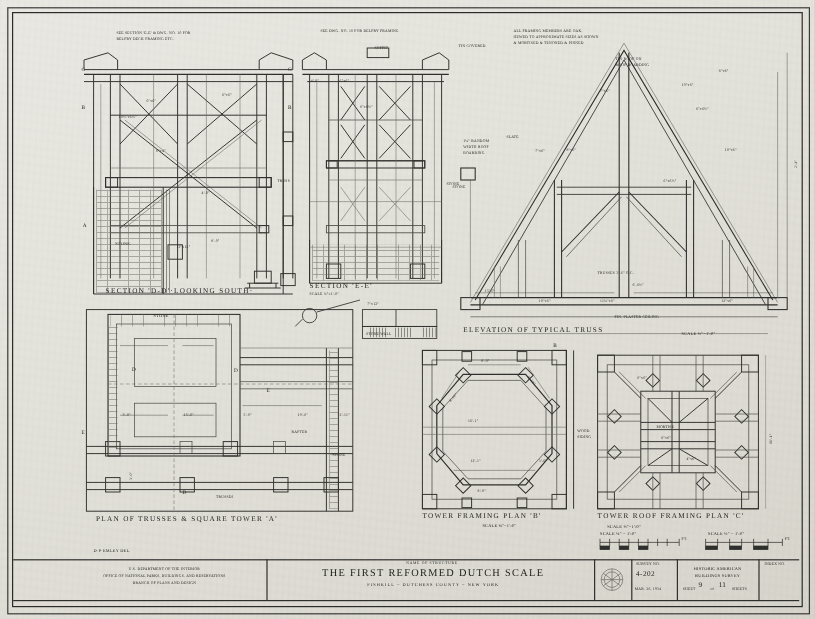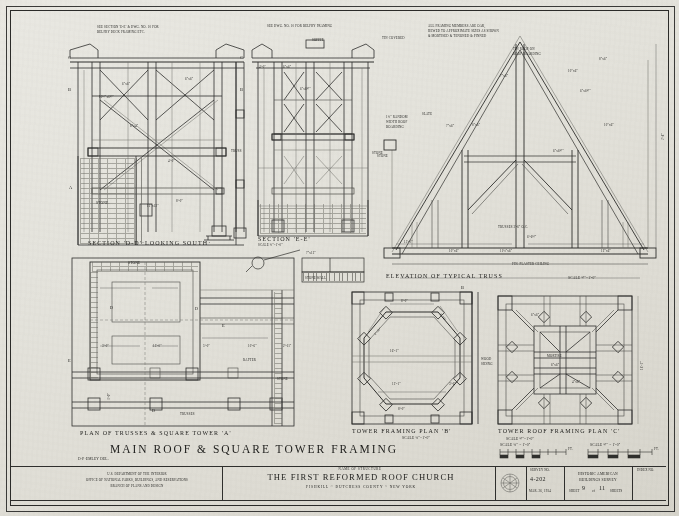--- a/index.html
+++ b/index.html
@@ -435,21 +435,20 @@
     <div class="t tiny" style="left:531px;top:314px;">6"x6"</div>
     <div class="t tiny" style="left:547px;top:355px;">MORTISE</div>
     <div class="t tiny" style="left:551px;top:364px;">6"x6"</div>
     <div class="t tiny" style="left:572px;top:381px;">4"x6"</div>
     <div class="t tiny rot" style="left:641px;top:370px;transform:rotate(-90deg);">16'-1"</div>
 
     <div class="t md sp" style="left:498px;top:428px;">TOWER ROOF FRAMING PLAN 'C'</div>
     <div class="t tiny2" style="left:506px;top:437px;">SCALE ½"=1'-0"</div>
   </div>
 
-  <div class="t xl sp2" style="left:110px;top:443px;">MAIN ROOF &amp; SQUARE TOWER FRAMING</div>
   <div class="t tiny2" style="left:78px;top:457px;">D·P·EMLEY DEL.</div>
 
   <div>
     <svg width="679" height="516">
       <g stroke="#2f2f2d" stroke-width="0.6" fill="none">
         <path d="M500 452 L566 452"></path>
         <path d="M500 449 L500 455 M508 449 L508 455 M516 449 L516 455 M524 449 L524 455 M532 449 L532 455 M540 449 L540 455 M548 449 L548 455 M556 449 L556 455 M566 449 L566 455"></path>
         <rect x="500" y="455" width="8" height="3" fill="#2f2f2d"></rect>
         <rect x="516" y="455" width="8" height="3" fill="#2f2f2d"></rect>
         <rect x="532" y="455" width="8" height="3" fill="#2f2f2d"></rect>
@@ -473,21 +472,21 @@
     <div class="vl" style="left:495px;top:466px;width:1px;height:34px;"></div>
     <div class="vl" style="left:526px;top:466px;width:1px;height:34px;"></div>
     <div class="vl" style="left:564px;top:466px;width:1px;height:34px;"></div>
     <div class="vl" style="left:632px;top:466px;width:1px;height:34px;"></div>
 
     <div class="t tiny c" style="left:62px;top:473px;width:150px;">U.S. DEPARTMENT OF THE INTERIOR</div>
     <div class="t tiny c" style="left:42px;top:479px;width:190px;">OFFICE OF NATIONAL PARKS, BUILDINGS, AND RESERVATIONS</div>
     <div class="t tiny c" style="left:62px;top:485px;width:150px;">BRANCH OF PLANS AND DESIGN</div>
 
     <div class="t tiny c" style="left:300px;top:468px;width:120px;letter-spacing:.6px;">NAME OF STRUCTURE</div>
-    <div class="t lg sp c" style="left:230px;top:472px;width:262px;">THE FIRST REFORMED ROOF CHURCH</div>
+    <div class="t lg sp c" style="left:230px;top:472px;width:262px;">THE FIRST REFORMED DUTCH SCALE</div>
     <div class="t tiny2 c" style="left:230px;top:485px;width:262px;letter-spacing:.9px;">FISHKILL ~ DUTCHESS COUNTY ~ NEW YORK</div>
 
     <svg width="679" height="516">
       <g stroke="#4a4a46" stroke-width="0.6" fill="none" opacity="0.75">
         <circle cx="510" cy="483" r="9"></circle>
         <circle cx="510" cy="483" r="6.5"></circle>
         <path d="M503 478 L517 488 M503 488 L517 478 M510 474 L510 492 M501 483 L519 483"></path>
       </g>
     </svg>
 

